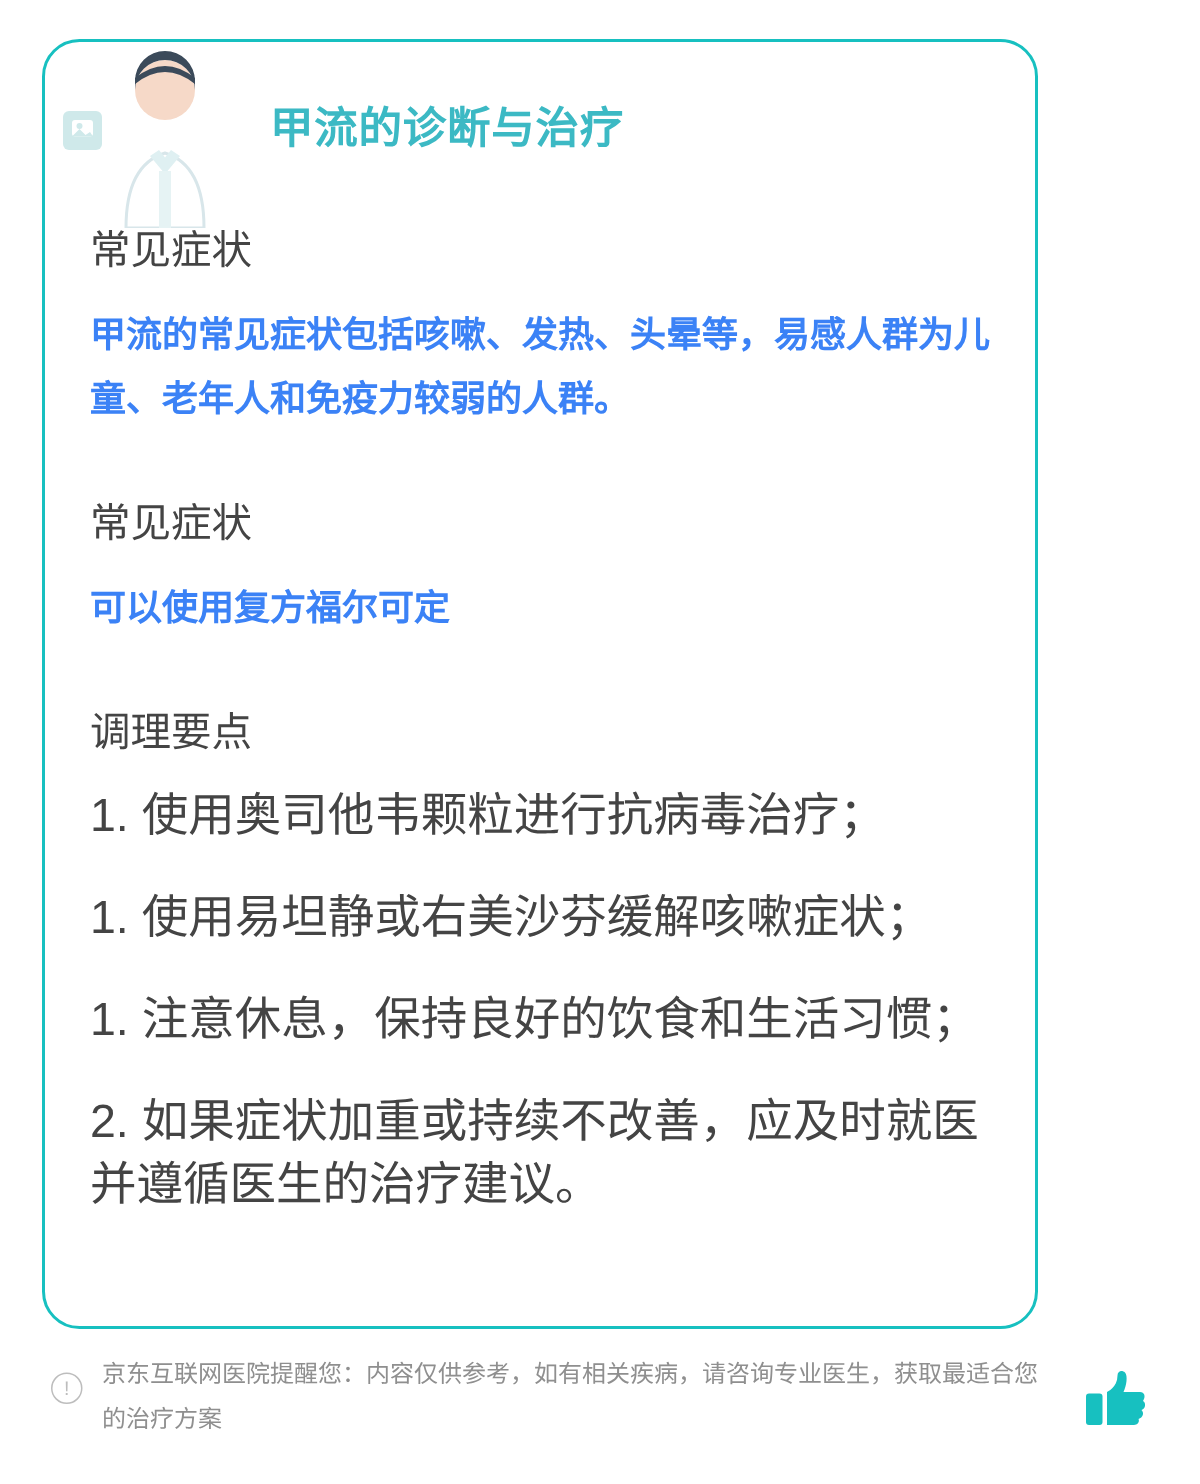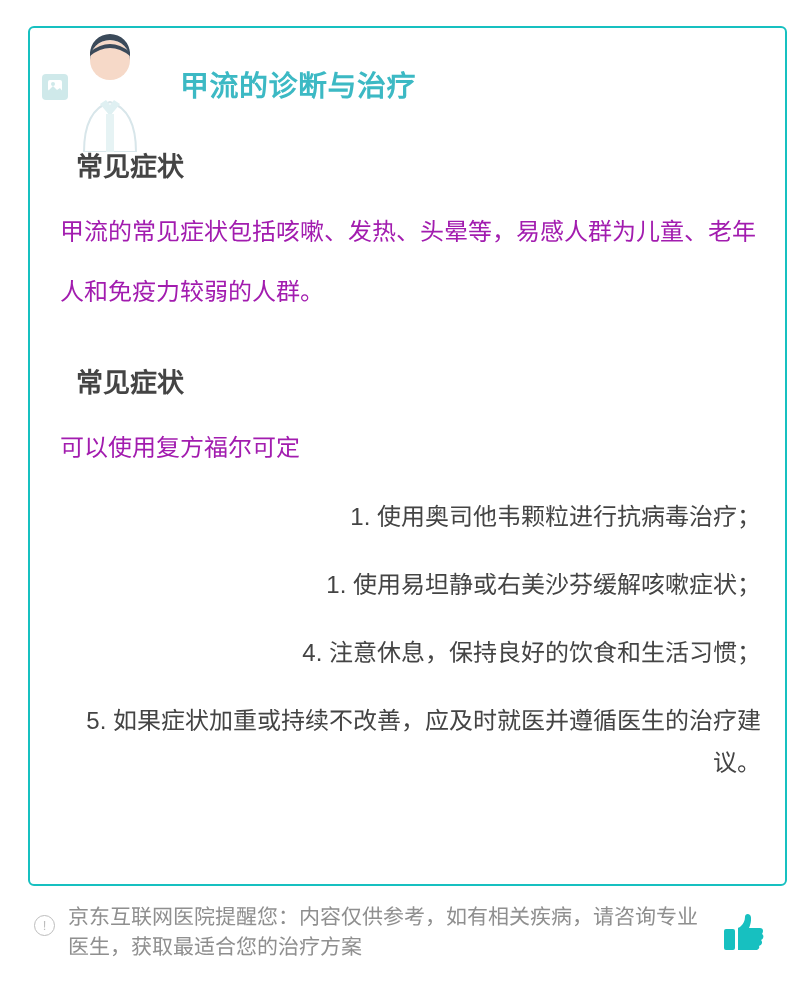--- a/index.html
+++ b/index.html
@@ -11,25 +11,25 @@
     height: 989px;
     background: #ffffff;
     font-family: "Liberation Sans", "DejaVu Sans", sans-serif;
     -webkit-font-smoothing: antialiased;
   }
 
   .card {
     position: absolute;
     left: 28px;
     top: 26px;
-    width: 759px;
+    width: 664px;
     height: 860px;
     background: #ffffff;
     border: 2px solid #17c0c0;
-    border-radius: 6px;
+    border-radius: 25px;
     box-sizing: border-box;
     overflow: hidden;
   }
 
   
   .illus {
     position: absolute;
     left: 10px;
     top: 6px;
     width: 120px;
@@ -47,48 +47,47 @@
   h1.title {
     margin: 0 0 0 120px;
     font-size: 29px;
     line-height: 40px;
     font-weight: 700;
     color: #3cb9c4;
     letter-spacing: 0.5px;
   }
 
   h2.section {
-    margin: 44px 0 0 16px;
+    margin: 44px 0 0 0;
     font-size: 27px;
     line-height: 34px;
-    font-weight: 700;
+    font-weight: 400;
     color: #444444;
   }
 
   p.para {
     margin: 18px 0 0 0;
     font-size: 24px;
-    line-height: 60px;
-    color: #a21caf;
-    font-weight: 400;
+    line-height: 43px;
+    color: #3b82f6;
+    font-weight: 700;
   }
 
   ol.points {
     margin: 18px 0 0 0;
     padding: 0;
     list-style: none;
     counter-reset: pt;
   }
   ol.points li {
     margin: 0 0 26px 0;
-    font-size: 24px;
+    font-size: 31px;
     line-height: 42px;
     color: #444444;
     position: relative;
-    text-align: right;
   }
   ol.points li:last-child { margin-bottom: 0; }
 
   .footer {
     position: absolute;
     left: 28px;
     top: 902px;
     width: 744px;
     height: 70px;
     box-sizing: border-box;
@@ -103,21 +102,21 @@
     height: 19px;
     border: 1px solid #bdbdbd;
     border-radius: 50%;
     color: #bdbdbd;
     font-size: 13px;
     line-height: 19px;
     text-align: center;
   }
   .footer .ftext {
     margin: 0;
-    font-size: 21px;
+    font-size: 16px;
     line-height: 30px;
     color: #8f8f8f;
   }
   .thumb {
     position: absolute;
     right: 6px;
     top: 8px;
     width: 46px;
     height: 46px;
   }
@@ -142,25 +141,26 @@
 
   <div class="content">
     <h1 class="title">甲流的诊断与治疗</h1>
 
     <h2 class="section">常见症状</h2>
     <p class="para">甲流的常见症状包括咳嗽、发热、头晕等，易感人群为儿童、老年人和免疫力较弱的人群。</p>
 
     <h2 class="section">常见症状</h2>
     <p class="para">可以使用复方福尔可定</p>
 
+    <h2 class="section">调理要点</h2>
     <ol class="points">
       <li>1. 使用奥司他韦颗粒进行抗病毒治疗；</li>
       <li>1. 使用易坦静或右美沙芬缓解咳嗽症状；</li>
-      <li>4. 注意休息，保持良好的饮食和生活习惯；</li>
-      <li>5. 如果症状加重或持续不改善，应及时就医并遵循医生的治疗建议。</li>
+      <li>1. 注意休息，保持良好的饮食和生活习惯；</li>
+      <li>2. 如果症状加重或持续不改善，应及时就医并遵循医生的治疗建议。</li>
     </ol>
   </div>
 </div>
 
 <div class="footer">
   <div class="warn-icon">!</div>
   <p class="ftext">京东互联网医院提醒您：内容仅供参考，如有相关疾病，请咨询专业医生，获取最适合您的治疗方案</p>
   <svg class="thumb" viewBox="0 0 46 46" aria-hidden="true">
     <rect x="4" y="19" width="11" height="21" rx="2" fill="#17c0c0"></rect>
     <path d="M18 40 L18 18 C18 18 25 15 25 7 C25 4 28 3 30 5 C32 7 31 14 29 18 L40 18 C43 18 44 21 42 24 C44 25 44 29 41 30 C43 32 42 35 39 36 C40 38 38 40 36 40 Z" fill="#17c0c0"></path>

